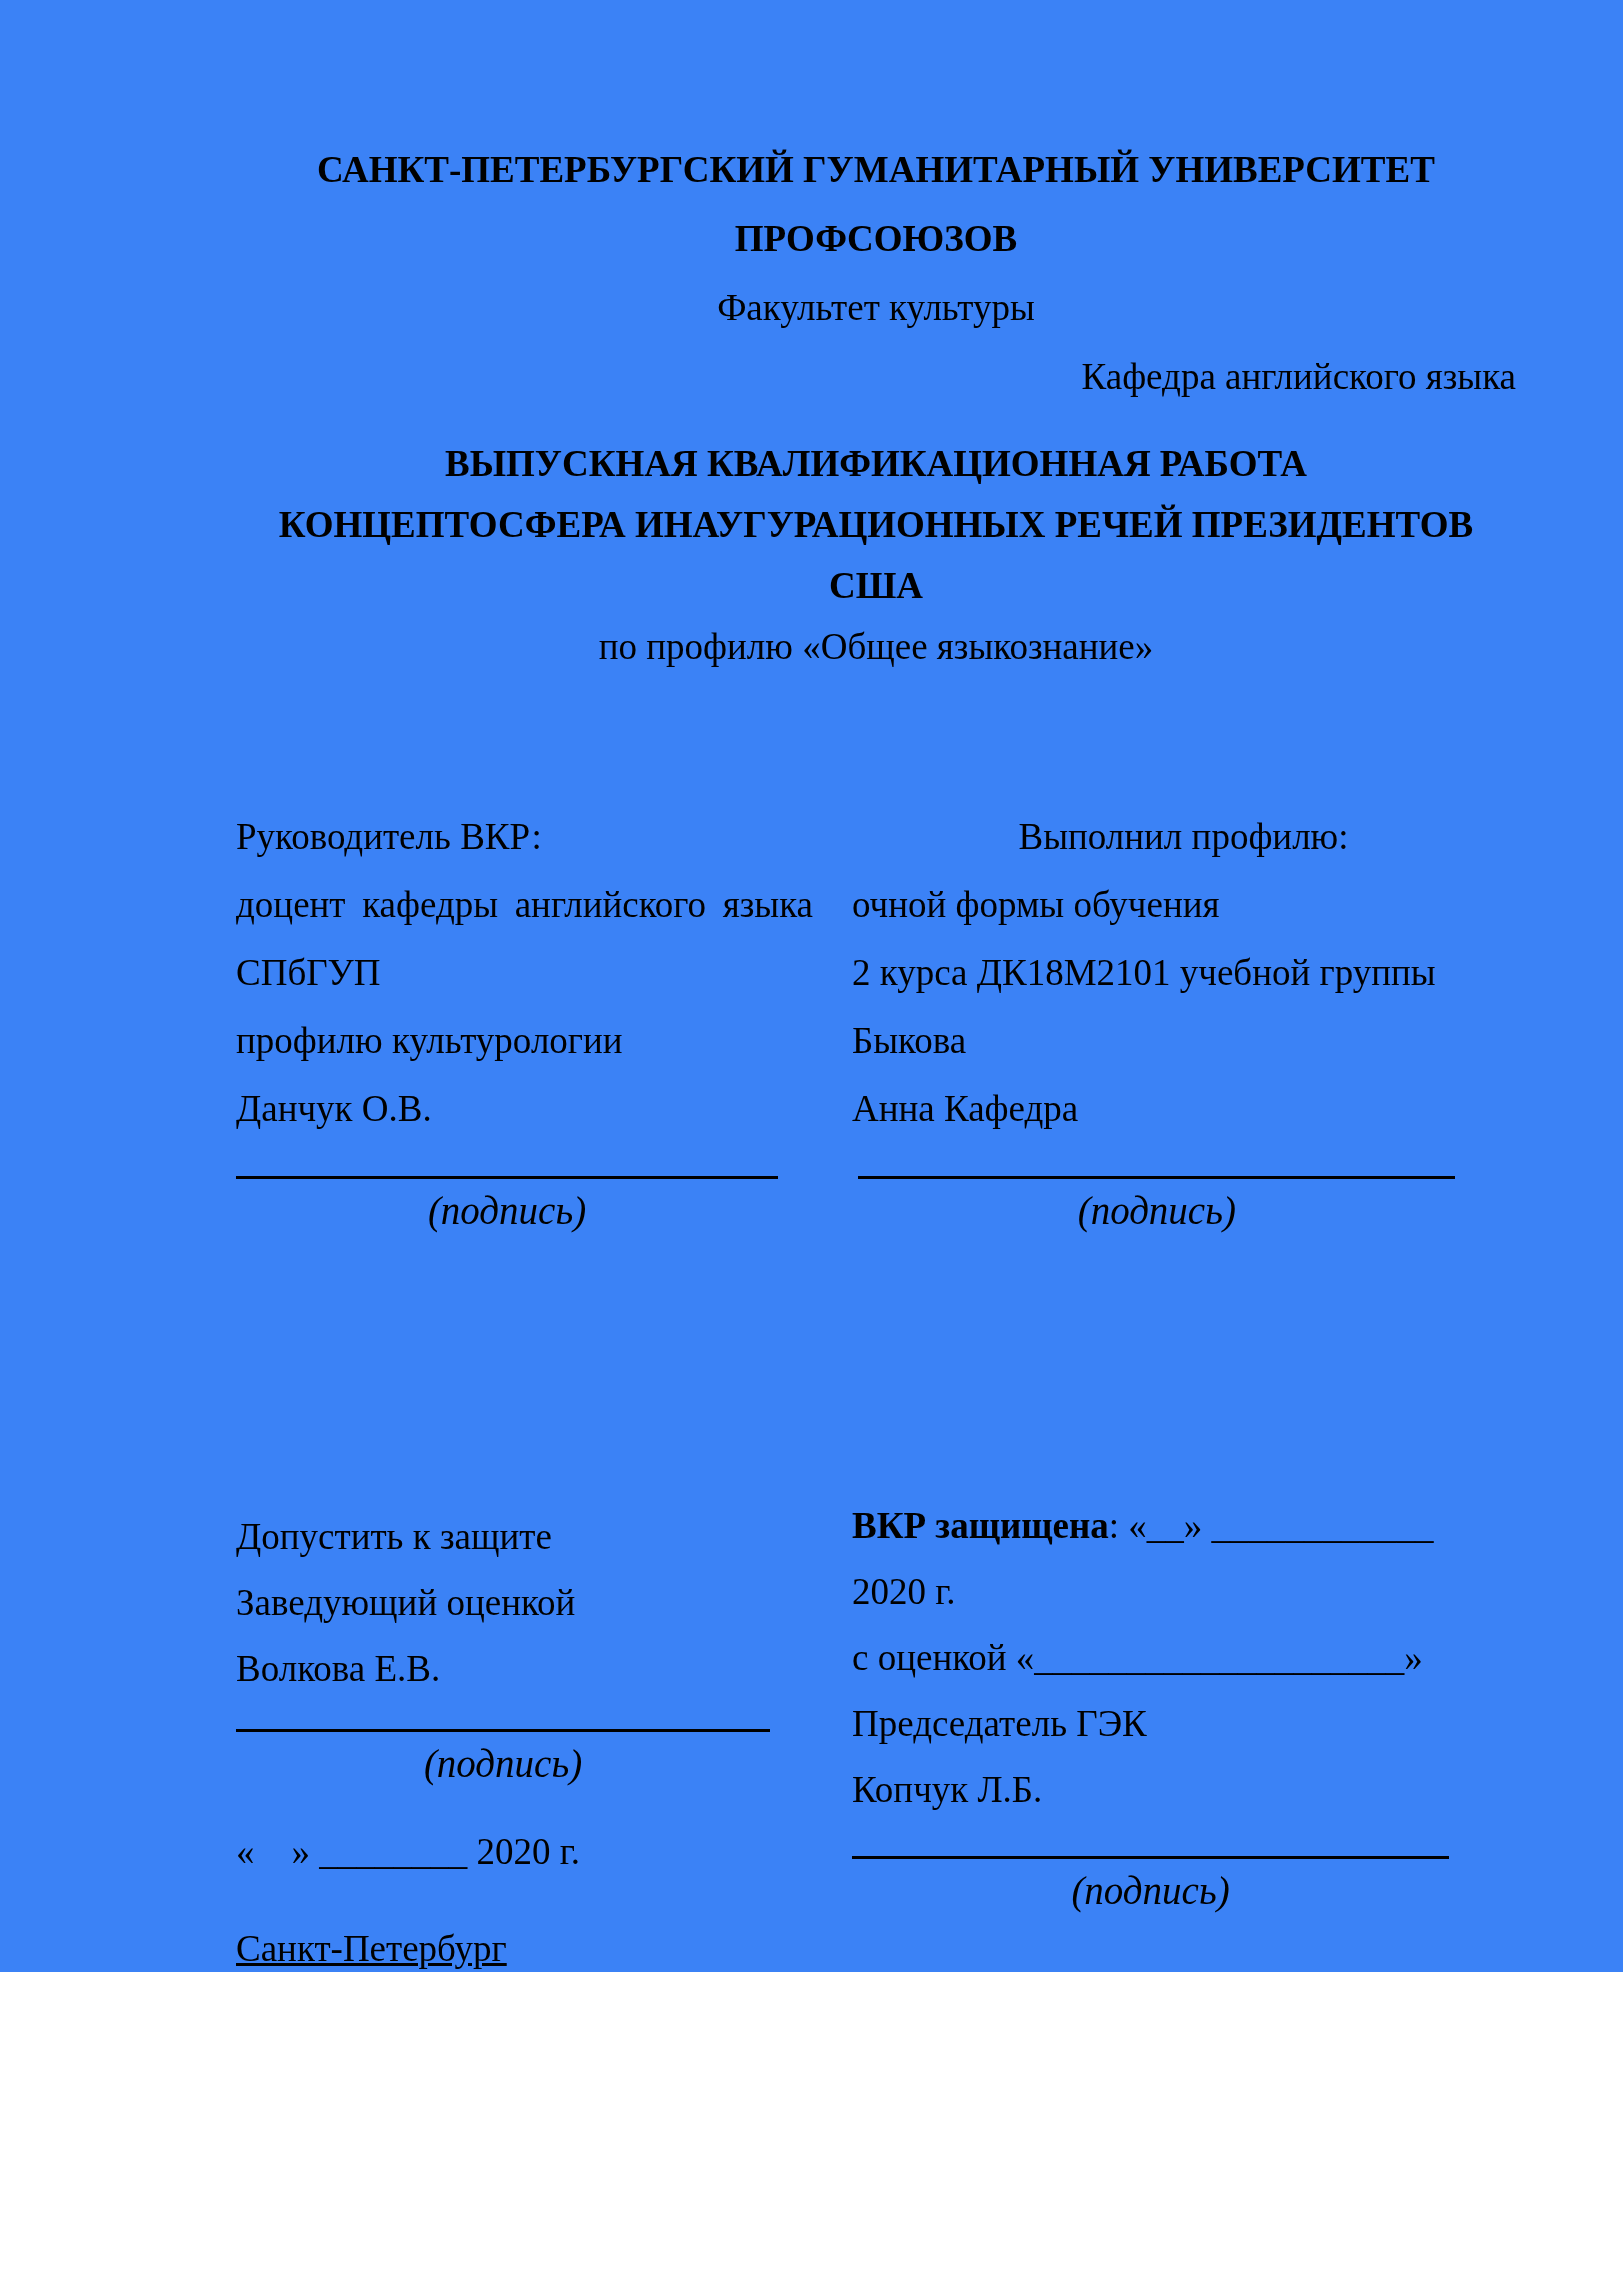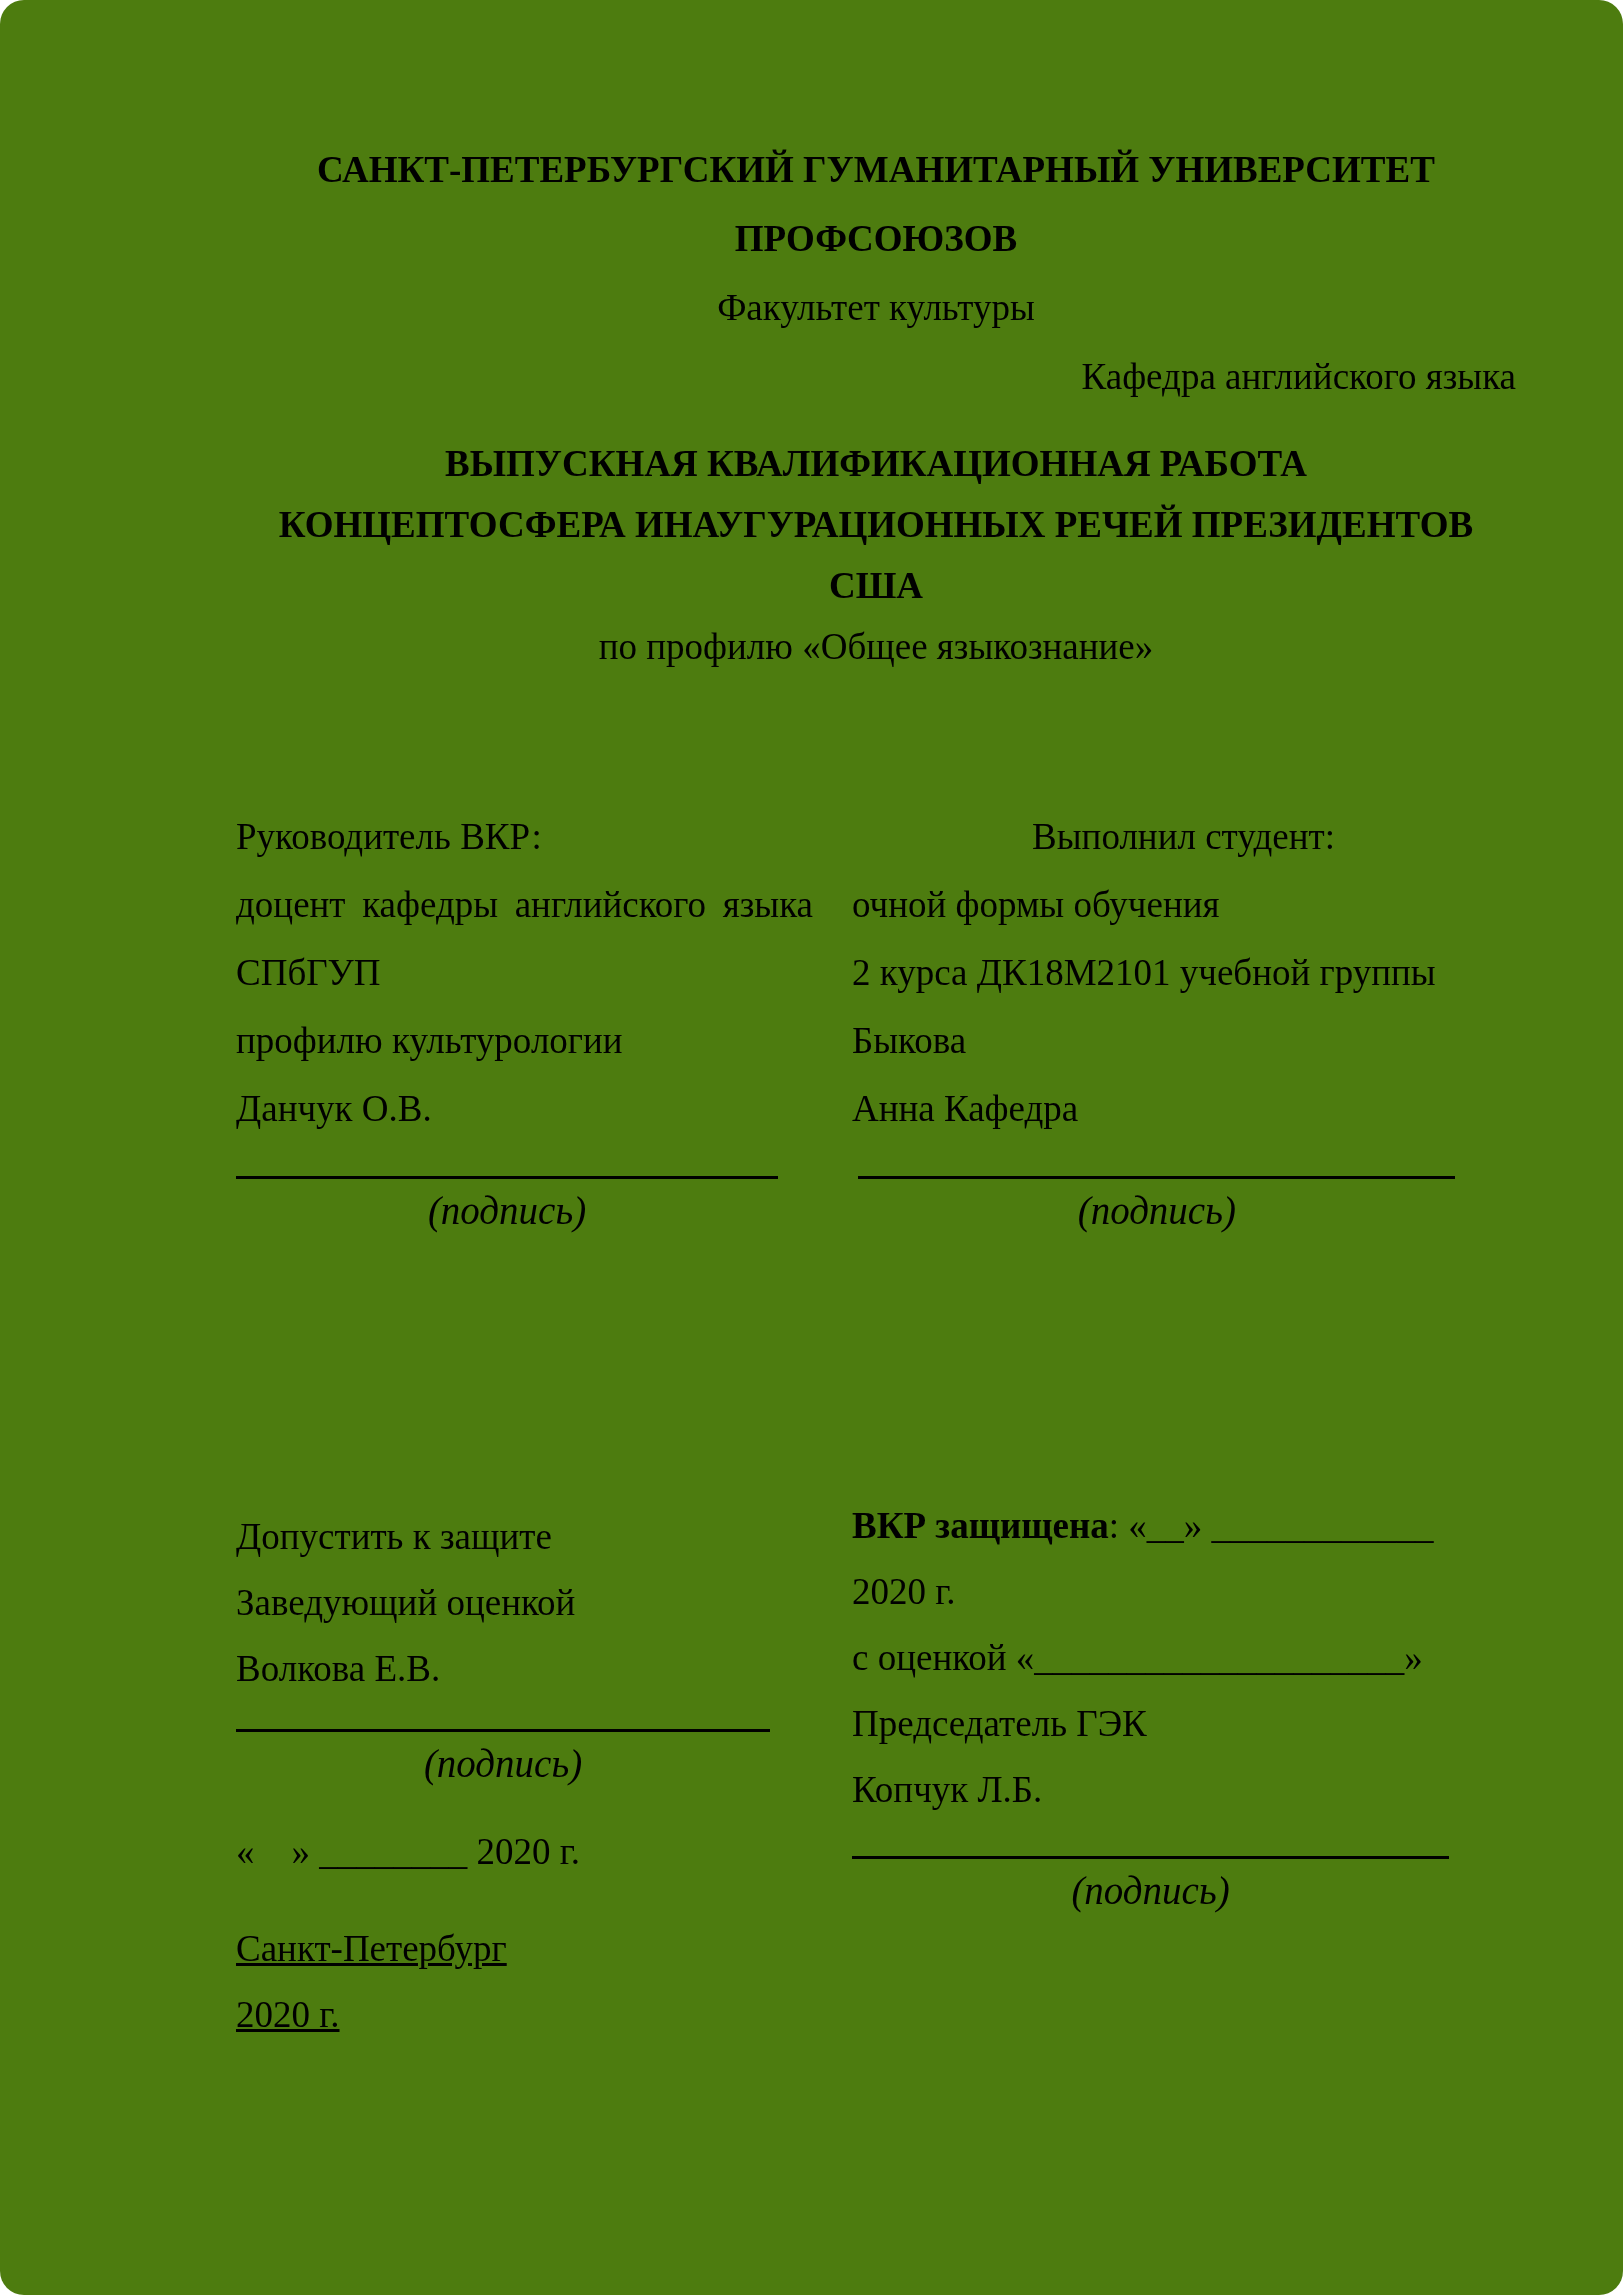--- a/index.html
+++ b/index.html
@@ -1,26 +1,25 @@
 <!DOCTYPE html>
 <html style="font-size:12.6px"><head>
 <meta charset="utf-8">
 <style>
   * { margin: 0; padding: 0; box-sizing: border-box; }
   html, body { background: #ffffff; }
   .page {
     position: relative;
     width: 1623px;
-    height: 2295px;
-    background: #4d7c0f;
+    height: 1972px;
+    background: #3b82f6;
     color: #000000;
     font-family: "Liberation Serif", "DejaVu Serif", serif;
     font-size: 37px;
     overflow: hidden;
-    border-radius: 24px;
   }
   .bold   { font-weight: bold; }
   .center { text-align: center; }
   .right  { text-align: right; }
   .cap    { font-size: 39px; font-style: italic; text-align: center; line-height: 63px; }
 
   
   .header-block {
     position: absolute; left: 236px; top: 135px; width: 1280px;
     line-height: 69px;
@@ -77,21 +76,21 @@
     <div>Руководитель ВКР:</div>
     <div class="just-line">доцент кафедры английского языка</div>
     <div>СПбГУП</div>
     <div>профилю культурологии</div>
     <div>Данчук О.В.</div>
     <div class="sigline sigline-mid-left"></div>
     <div class="cap cap-mid-left">(подпись)</div>
   </div>
 
   <div class="mid-right">
-    <div class="center">Выполнил студент:</div>
+    <div class="center">Выполнил профилю:</div>
     <div>очной формы обучения</div>
     <div>2 курса ДК18М2101 учебной группы</div>
     <div>Быкова</div>
     <div>Анна Кафедра</div>
     <div class="sigline sigline-mid-right"></div>
     <div class="cap cap-mid-right">(подпись)</div>
   </div>
 
   <div class="bot-left">
     <div>Допустить к защите</div>

